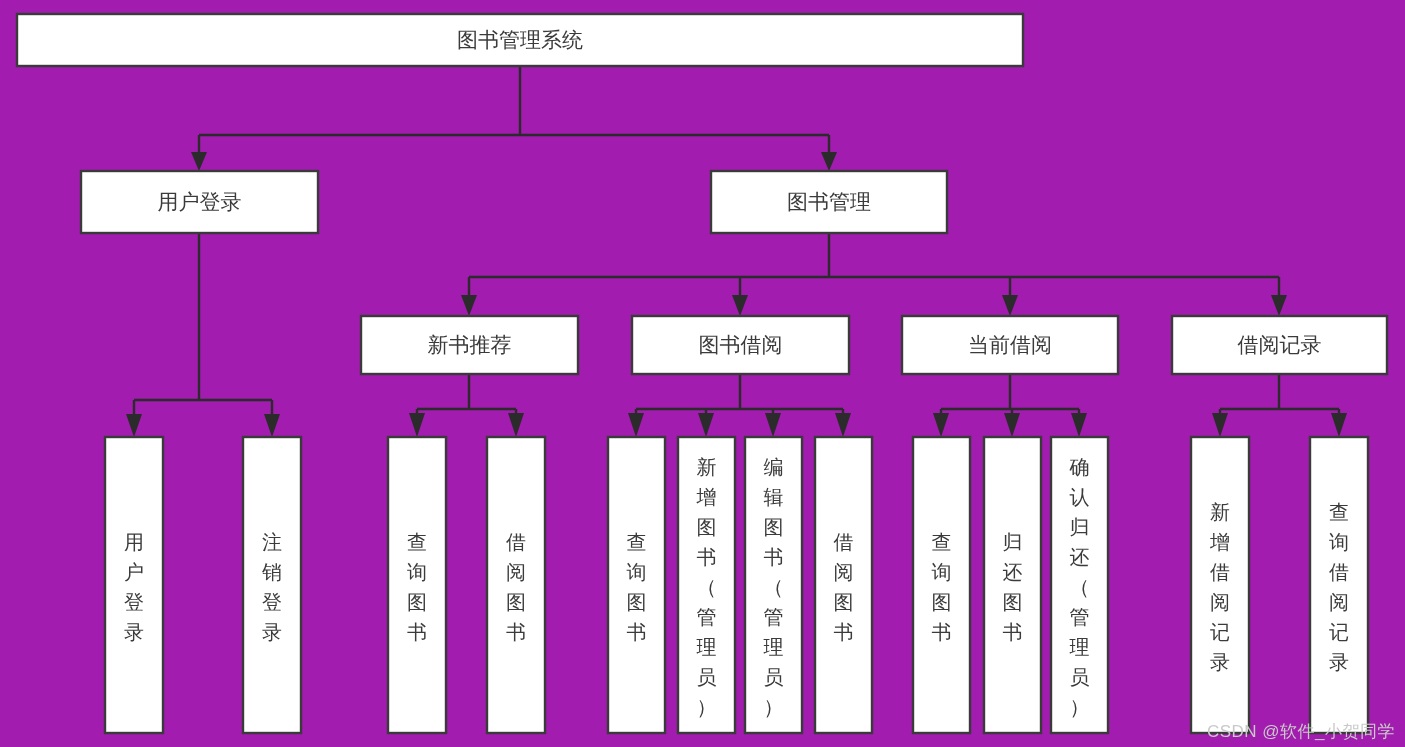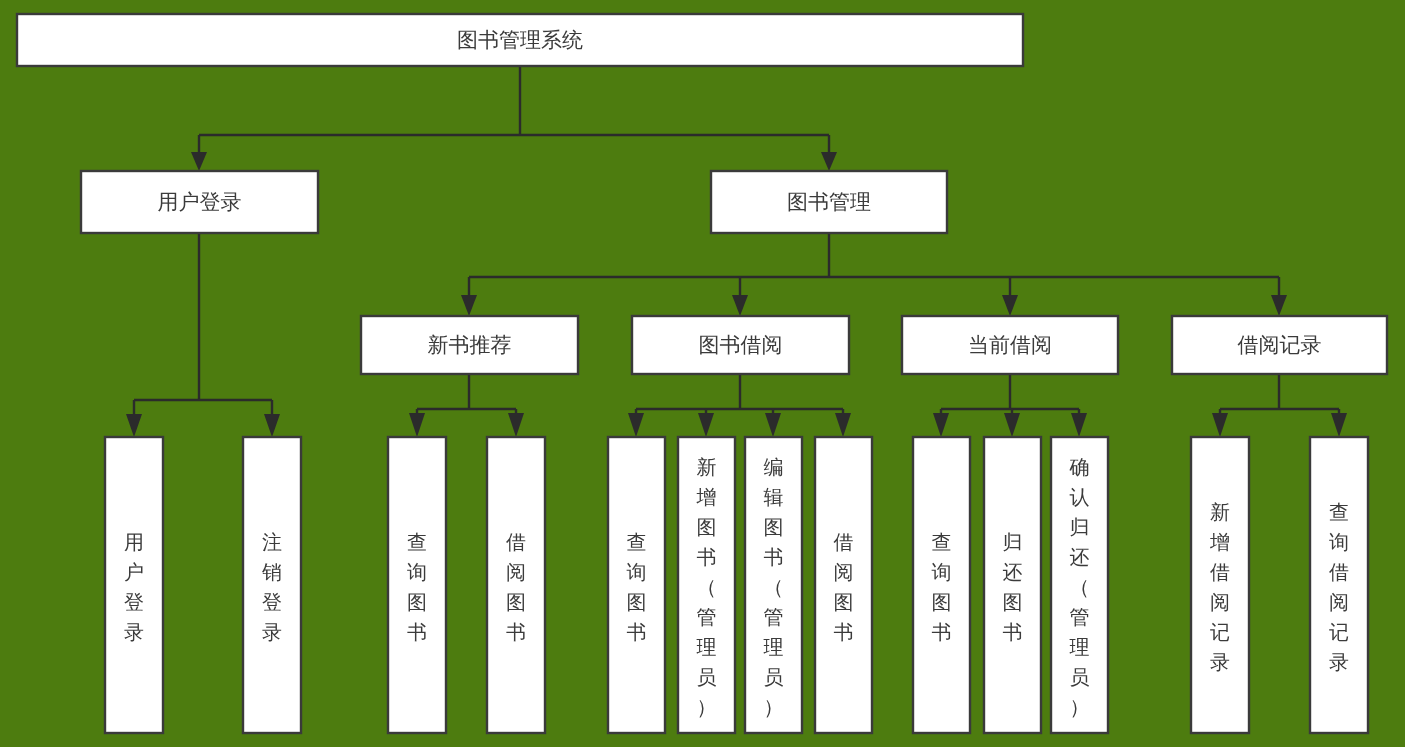--- a/index.html
+++ b/index.html
@@ -1,20 +1,20 @@
 <!DOCTYPE html>
 <html><head>
 <meta charset="utf-8">
 <style>
   html,body{margin:0;padding:0;background:#ffffff;}
   body{
     width:1405px;height:747px;overflow:hidden;
     font-family:"Liberation Sans","DejaVu Sans",sans-serif;
   }
-  #stage{position:relative;width:1405px;height:747px;background:#4d7c0f;}
+  #stage{position:relative;width:1405px;height:747px;background:#a21caf;}
   svg#diagram{position:absolute;left:0;top:0;width:1405px;height:747px;display:block;}
   .node-rect{fill:#ffffff;stroke:#3a3a3a;stroke-width:2.4;}
   .connector{stroke:#2b2b2b;stroke-width:2.4;fill:none;stroke-linecap:butt;}
   .arrow-head{fill:#2b2b2b;stroke:none;}
   .node-label{
     font-family:"Liberation Sans","DejaVu Sans",sans-serif;
     fill:#3b3b3b;font-size:21px;text-anchor:middle;dominant-baseline:middle;
   }
   .node-label-sm{font-size:20px;}
   .watermark{
@@ -260,13 +260,14 @@
           <text x="1339" y="544" class="node-label node-label-sm">询</text>
           <text x="1339" y="574" class="node-label node-label-sm">借</text>
           <text x="1339" y="604" class="node-label node-label-sm">阅</text>
           <text x="1339" y="634" class="node-label node-label-sm">记</text>
           <text x="1339" y="664" class="node-label node-label-sm">录</text>
           <title>查询借阅记录</title>
         </g>
       </g>
   </svg>
 
+  <div class="watermark">CSDN @软件_小贺同学</div>
 </div>
 
 </body></html>

